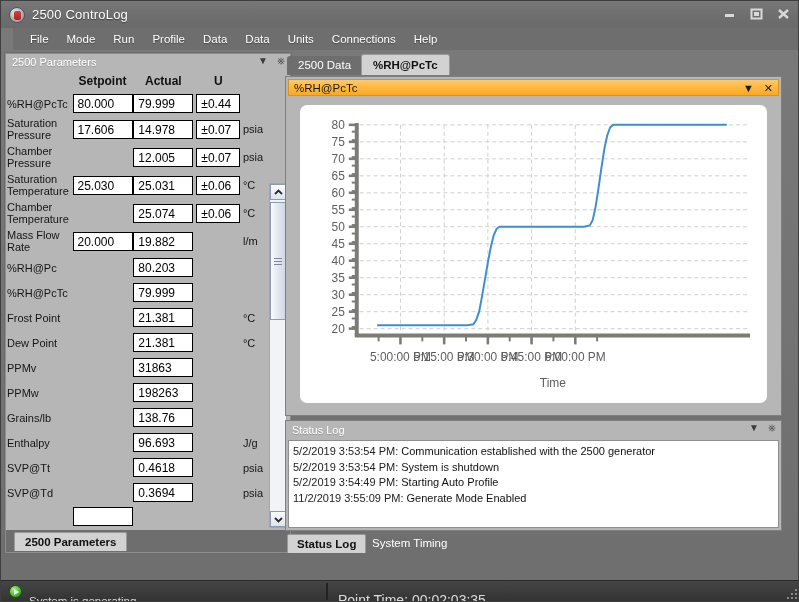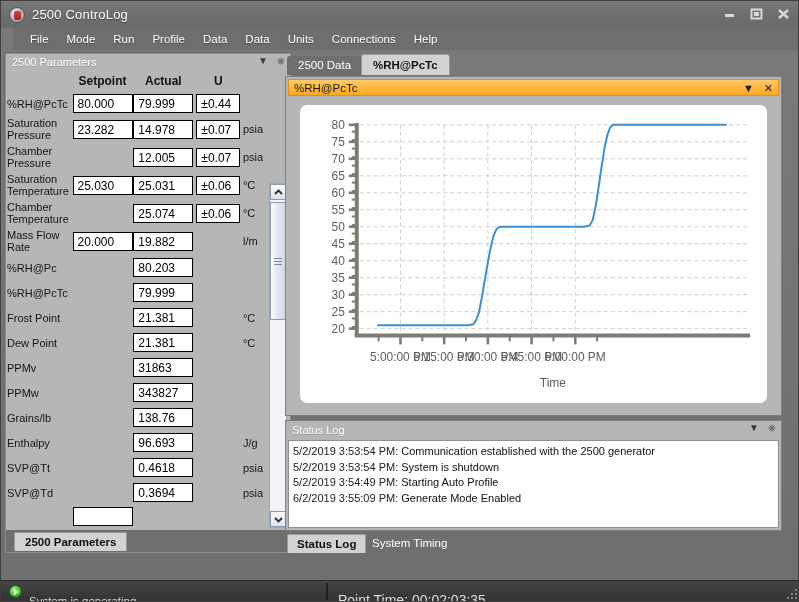--- a/index.html
+++ b/index.html
@@ -307,21 +307,21 @@
 
           <tr>
             <td class="plabel">%RH@PcTc</td>
             <td class="cell"><span class="fld">80.000</span></td>
             <td class="cell"><span class="fld">79.999</span></td>
             <td class="cell"><span class="fld u">±0.44</span></td>
             <td class="unit"></td>
           </tr>
           <tr>
             <td class="plabel">Saturation Pressure</td>
-            <td class="cell"><span class="fld">23.282</span></td>
+            <td class="cell"><span class="fld">17.606</span></td>
             <td class="cell"><span class="fld">14.978</span></td>
             <td class="cell"><span class="fld u">±0.07</span></td>
             <td class="unit">psia</td>
           </tr>
           <tr>
             <td class="plabel">Chamber Pressure</td>
             <td class="cell"><span class="fld blank"></span></td>
             <td class="cell"><span class="fld">12.005</span></td>
             <td class="cell"><span class="fld u">±0.07</span></td>
             <td class="unit">psia</td>
@@ -378,21 +378,21 @@
           <tr>
             <td class="plabel">PPMv</td>
             <td class="cell"><span class="fld blank"></span></td>
             <td class="cell"><span class="fld">31863</span></td>
             <td class="cell"><span class="fld u blank"></span></td>
             <td class="unit"></td>
           </tr>
           <tr>
             <td class="plabel">PPMw</td>
             <td class="cell"><span class="fld blank"></span></td>
-            <td class="cell"><span class="fld">343827</span></td>
+            <td class="cell"><span class="fld">198263</span></td>
             <td class="cell"><span class="fld u blank"></span></td>
             <td class="unit"></td>
           </tr>
           <tr>
             <td class="plabel">Grains/lb</td>
             <td class="cell"><span class="fld blank"></span></td>
             <td class="cell"><span class="fld">138.76</span></td>
             <td class="cell"><span class="fld u blank"></span></td>
             <td class="unit"></td>
           </tr>
@@ -595,21 +595,21 @@
         </div>
         <div class="log-line">
           <span class="ts">5/2/2019 3:53:54 PM:</span>
           <span>System is shutdown</span>
         </div>
         <div class="log-line">
           <span class="ts">5/2/2019 3:54:49 PM:</span>
           <span>Starting Auto Profile</span>
         </div>
         <div class="log-line">
-          <span class="ts">6/2/2019 3:55:09 PM:</span>
+          <span class="ts">11/2/2019 3:55:09 PM:</span>
           <span>Generate Mode Enabled</span>
         </div>
       </div>
     </div>
 
     <div class="log-tabrow">
       <div class="log-tab active">Status Log</div>
       <div class="log-tab inactive">System Timing</div>
     </div>
   </div>

